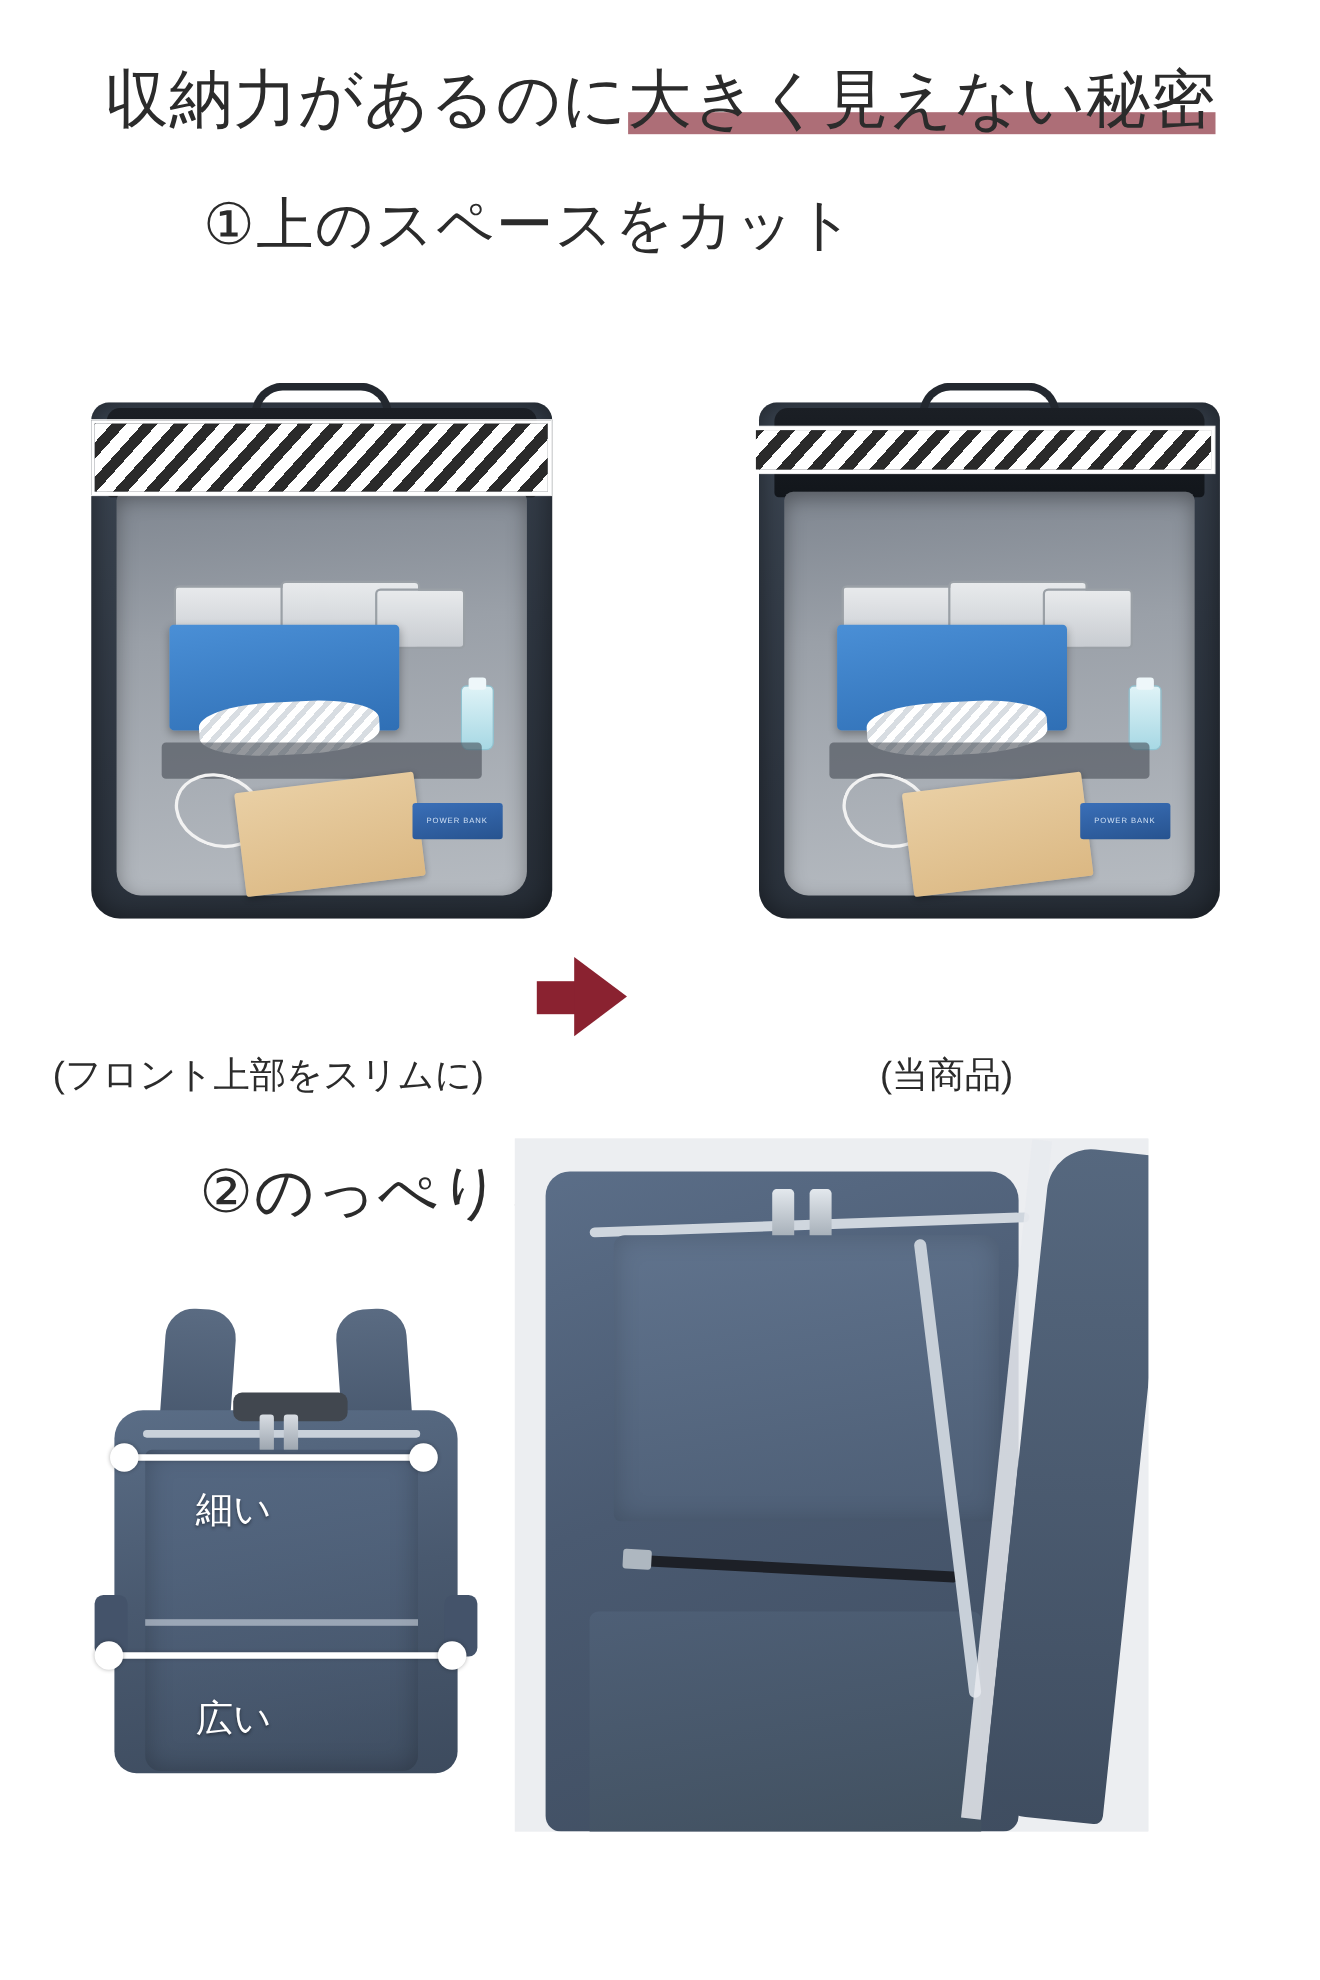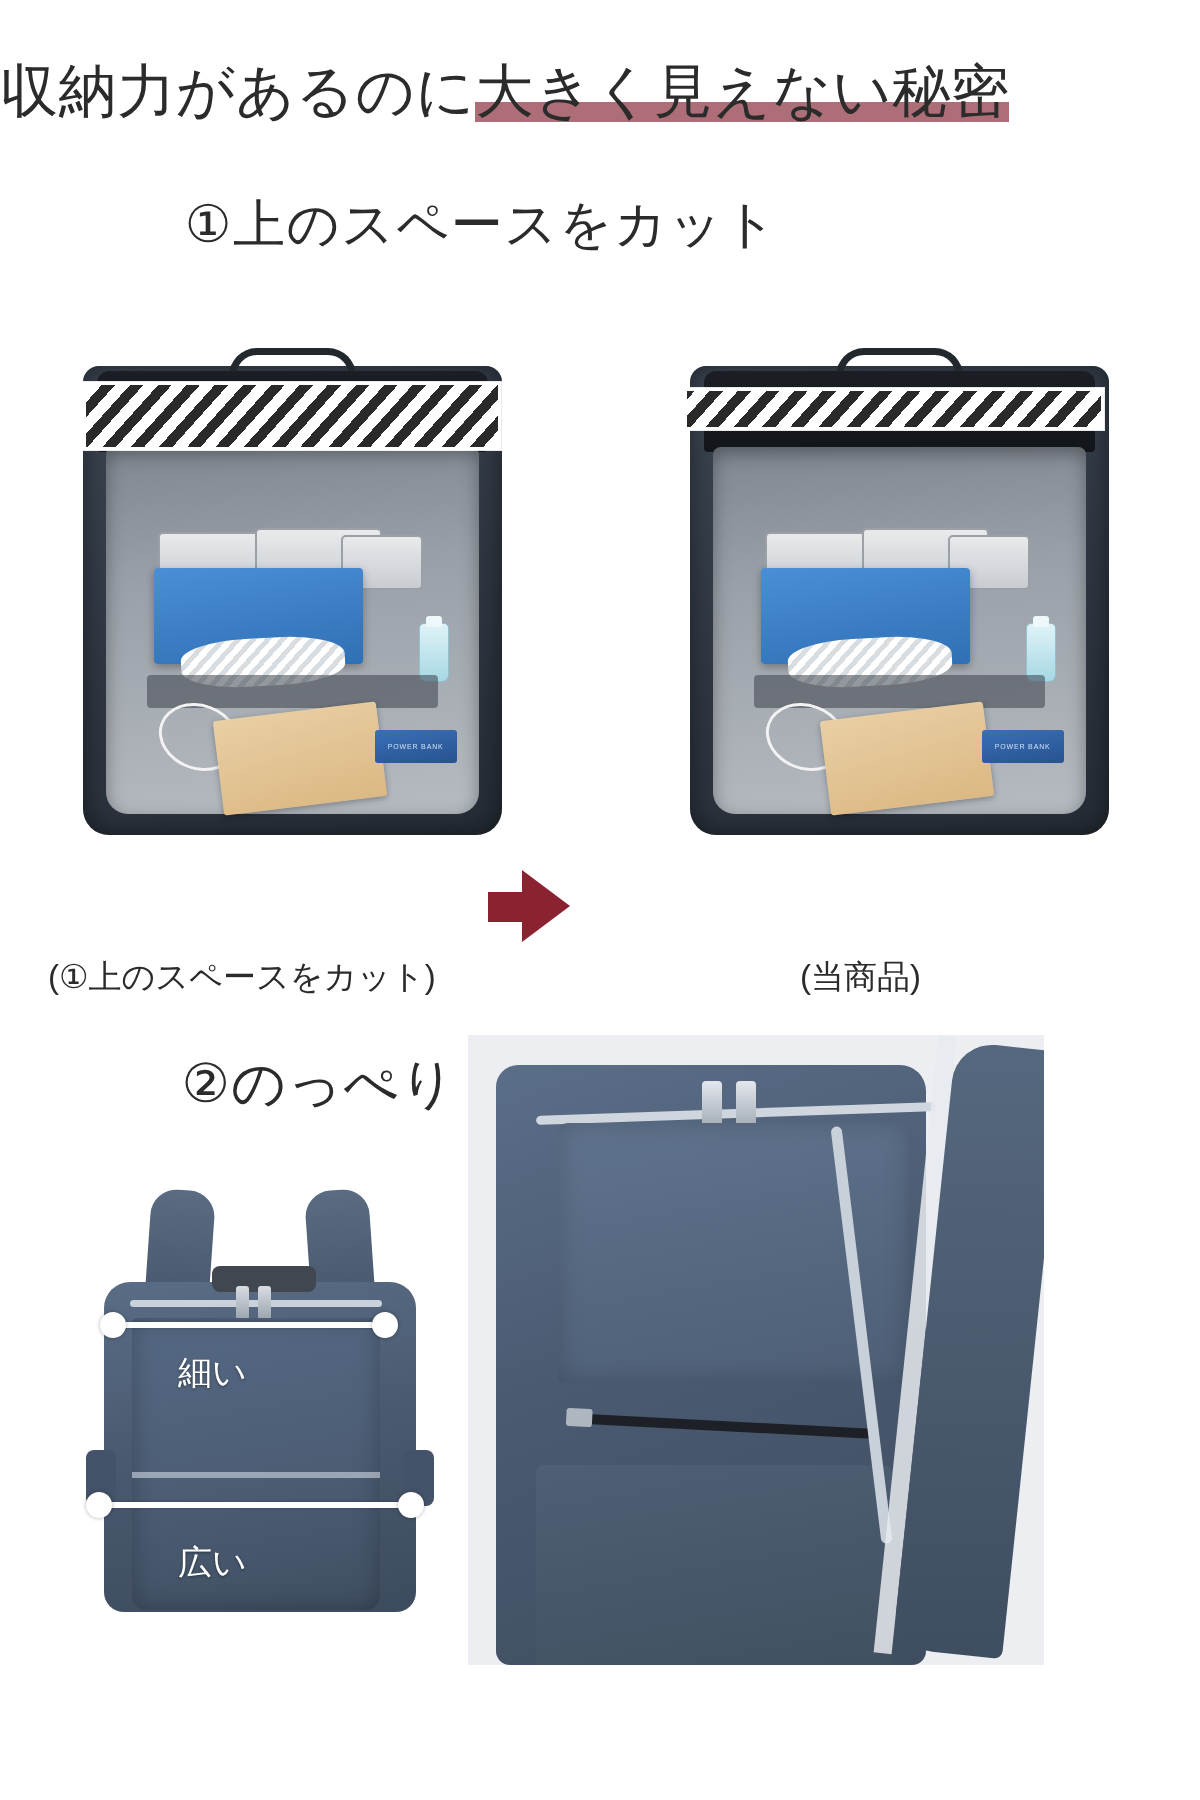--- a/index.html
+++ b/index.html
@@ -8,39 +8,39 @@
     height: 1800px;
     background: #ffffff;
     font-family: "Liberation Sans", "DejaVu Sans", sans-serif;
     overflow: hidden;
   }
   .page { position: relative; width: 1200px; height: 1800px; background: #fff; }
 
   
   .headline {
     position: absolute; left: 0; top: 62px; width: 1200px;
+    text-align: center;
     font-size: 58px; line-height: 1.0; color: #2b2b2b;
     font-weight: 400; letter-spacing: 0.01em; white-space: nowrap;
   }
   .headline .hl-plain { position: relative; }
   .headline .hl-mark {
     position: relative; display: inline-block; z-index: 2;
   }
   .headline .hl-mark::after {
     content: ""; position: absolute; left: 0; right: 0;
     bottom: -2px; height: 20px; background: #ad6e77; z-index: -1;
   }
 
   
   .sec1-heading {
     position: absolute; left: 0; top: 170px; width: 963px;
     text-align: center;
     font-size: 52px; color: #2b2b2b; white-space: nowrap;
     letter-spacing: 0.03em;
-    margin-top: 20px;
   }
   .sec1-note {
     position: absolute; left: 0; top: 272px; width: 1200px;
     text-align: center; padding-left: 250px;
     font-size: 34px; color: #2d2d2d; white-space: nowrap;
     letter-spacing: 0.01em;
   }
 
   
   .compare-row {
@@ -339,21 +339,21 @@
           <div class="mesh-pocket"></div>
           <div class="earbuds"></div>
           <div class="notebook"></div>
           <div class="powerbank">POWER BANK</div>
         </div>
       </div>
       <div class="cut-band small"></div>
     </div>
   </div>
 
-  <div class="cap-left">(①上のスペースをカット)</div>
+  <div class="cap-left">(フロント上部をスリムに)</div>
   <div class="cap-right">(当商品)</div>
 
   <div class="sec2-heading">②のっぺりしない拘りシルエット</div>
 
   <div class="silhouette-row">
 
     <div class="photo-back">
       <div class="bp">
         <div class="bp-strap l"></div>
         <div class="bp-strap r"></div>

